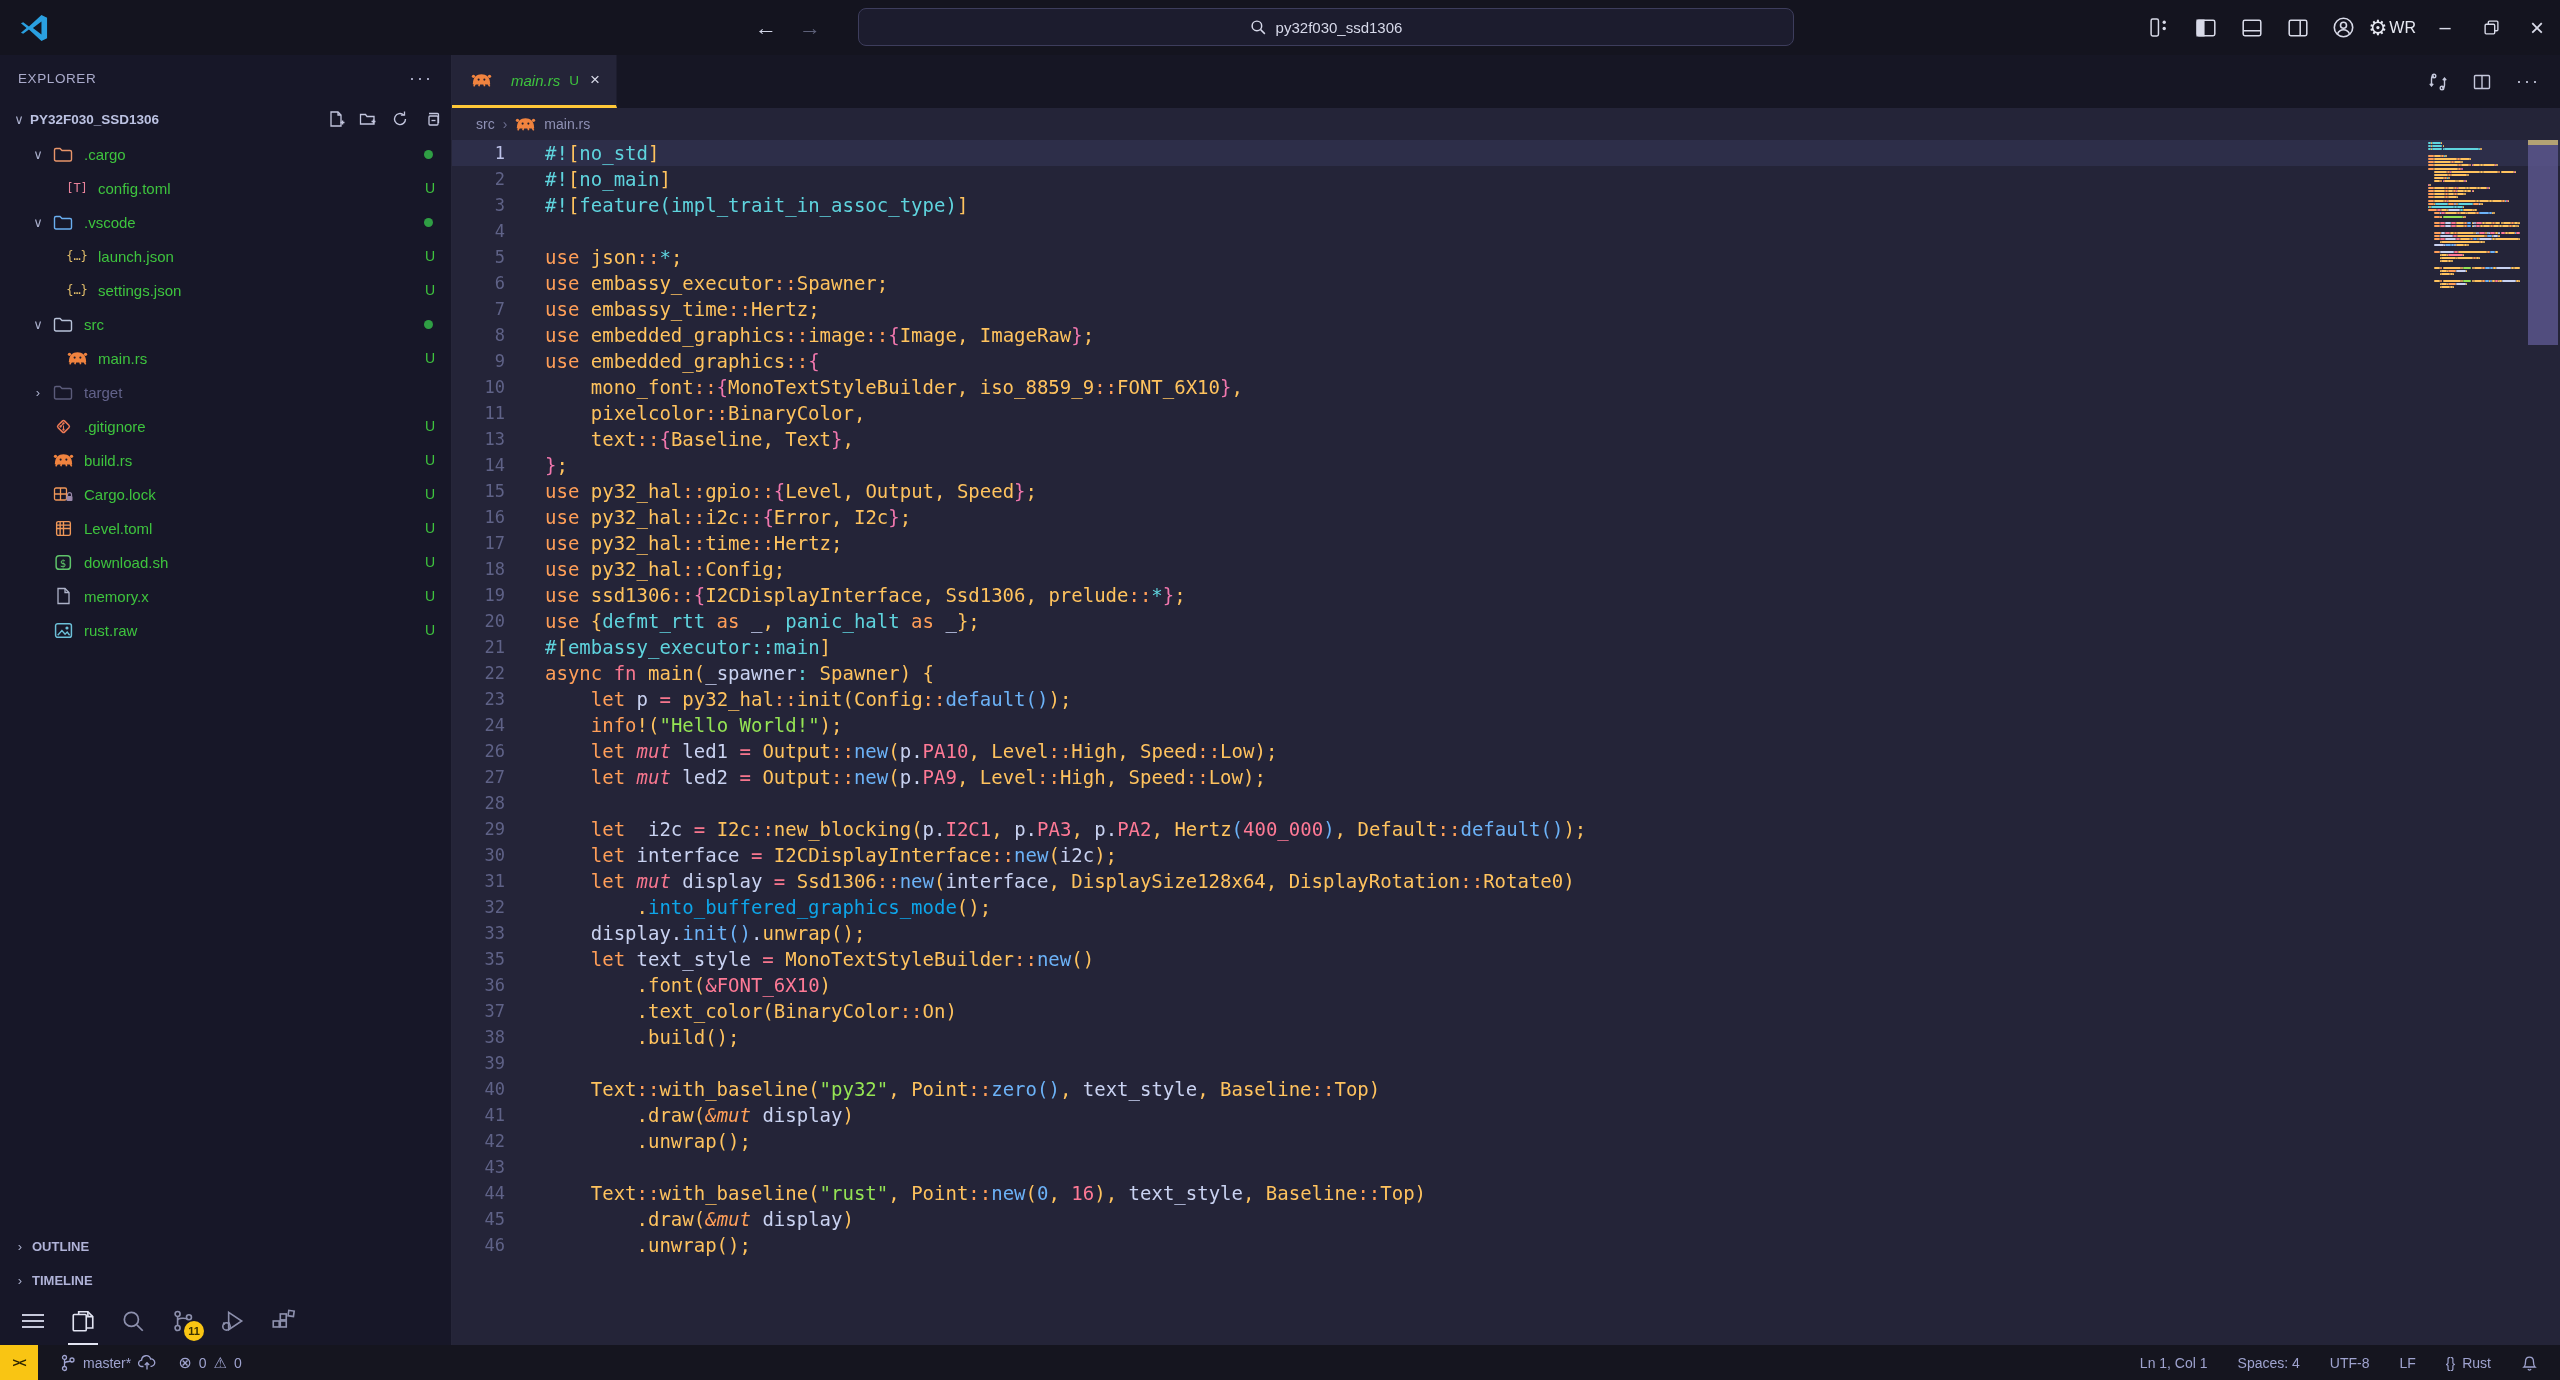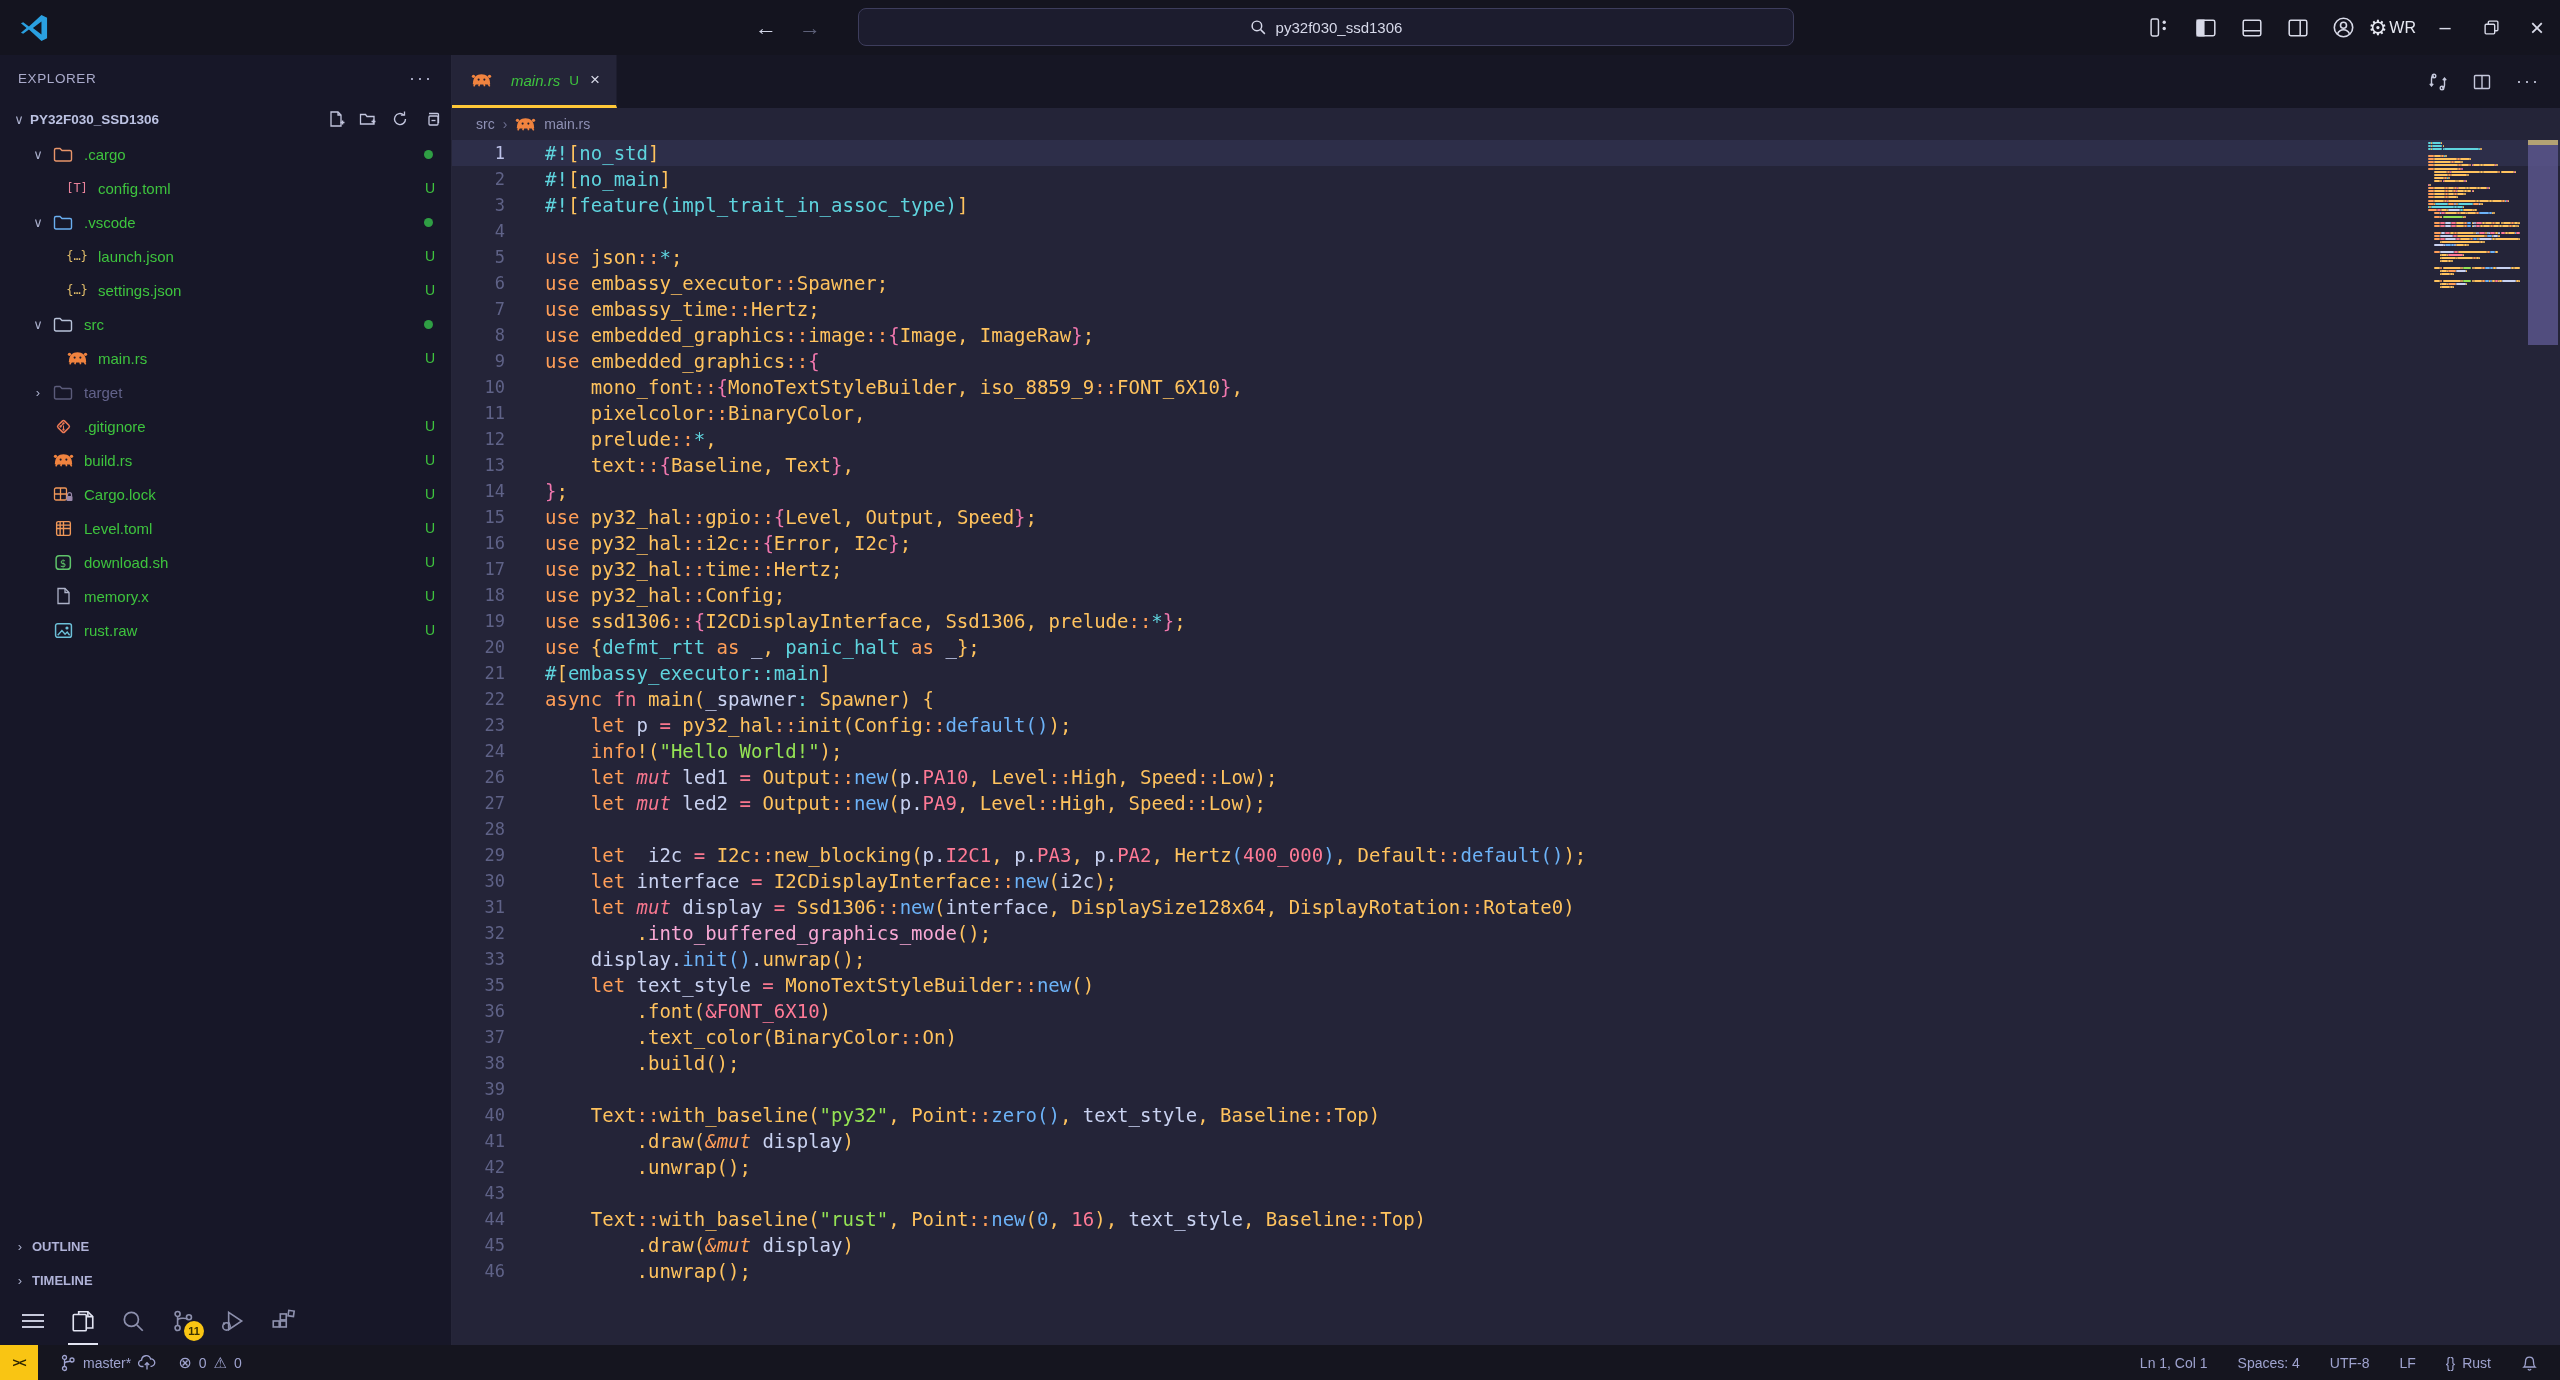--- a/index.html
+++ b/index.html
@@ -478,40 +478,39 @@
             <div class="code-line"><span class="ln">2</span><span class="lc"><span style="color: rgb(95, 212, 222);">#!</span><span style="color: rgb(255, 195, 94);">[</span><span style="color: rgb(95, 212, 222);">no_main</span><span style="color: rgb(255, 195, 94);">]</span></span></div>
             <div class="code-line"><span class="ln">3</span><span class="lc"><span style="color: rgb(95, 212, 222);">#!</span><span style="color: rgb(255, 195, 94);">[</span><span style="color: rgb(95, 212, 222);">feature</span><span style="color: rgb(95, 212, 222);">(</span><span style="color: rgb(95, 212, 222);">impl_trait_in_assoc_type</span><span style="color: rgb(95, 212, 222);">)</span><span style="color: rgb(255, 195, 94);">]</span></span></div>
             <div class="code-line"><span class="ln">4</span><span class="lc"></span></div>
             <div class="code-line"><span class="ln">5</span><span class="lc"><span style="color: rgb(255, 158, 88);">use </span><span style="color: rgb(255, 195, 94);">json</span><span style="color: rgb(255, 158, 88);">::</span><span style="color: rgb(95, 212, 222);">*</span><span style="color: rgb(255, 195, 94);">;</span></span></div>
             <div class="code-line"><span class="ln">6</span><span class="lc"><span style="color: rgb(255, 158, 88);">use </span><span style="color: rgb(255, 195, 94);">embassy_executor</span><span style="color: rgb(255, 158, 88);">::</span><span style="color: rgb(255, 195, 94);">Spawner</span><span style="color: rgb(255, 195, 94);">;</span></span></div>
             <div class="code-line"><span class="ln">7</span><span class="lc"><span style="color: rgb(255, 158, 88);">use </span><span style="color: rgb(255, 195, 94);">embassy_time</span><span style="color: rgb(255, 158, 88);">::</span><span style="color: rgb(255, 195, 94);">Hertz</span><span style="color: rgb(255, 195, 94);">;</span></span></div>
             <div class="code-line"><span class="ln">8</span><span class="lc"><span style="color: rgb(255, 158, 88);">use </span><span style="color: rgb(255, 195, 94);">embedded_graphics</span><span style="color: rgb(255, 158, 88);">::</span><span style="color: rgb(255, 195, 94);">image</span><span style="color: rgb(255, 158, 88);">::</span><span style="color: rgb(241, 119, 174);">{</span><span style="color: rgb(255, 195, 94);">Image</span><span style="color: rgb(255, 195, 94);">, </span><span style="color: rgb(255, 195, 94);">ImageRaw</span><span style="color: rgb(241, 119, 174);">}</span><span style="color: rgb(255, 195, 94);">;</span></span></div>
             <div class="code-line"><span class="ln">9</span><span class="lc"><span style="color: rgb(255, 158, 88);">use </span><span style="color: rgb(255, 195, 94);">embedded_graphics</span><span style="color: rgb(255, 158, 88);">::</span><span style="color: rgb(241, 119, 174);">{</span></span></div>
             <div class="code-line"><span class="ln">10</span><span class="lc"><span style="color: rgb(201, 210, 241);">    </span><span style="color: rgb(255, 195, 94);">mono_font</span><span style="color: rgb(255, 158, 88);">::</span><span style="color: rgb(241, 119, 174);">{</span><span style="color: rgb(255, 195, 94);">MonoTextStyleBuilder</span><span style="color: rgb(255, 195, 94);">, </span><span style="color: rgb(255, 195, 94);">iso_8859_9</span><span style="color: rgb(255, 158, 88);">::</span><span style="color: rgb(255, 195, 94);">FONT_6X10</span><span style="color: rgb(241, 119, 174);">}</span><span style="color: rgb(255, 195, 94);">,</span></span></div>
             <div class="code-line"><span class="ln">11</span><span class="lc"><span style="color: rgb(201, 210, 241);">    </span><span style="color: rgb(255, 195, 94);">pixelcolor</span><span style="color: rgb(255, 158, 88);">::</span><span style="color: rgb(255, 195, 94);">BinaryColor</span><span style="color: rgb(255, 195, 94);">,</span></span></div>
-            <div class="code-line"><span class="ln">12</span><span class="lc"><span style="color: rgb(201, 210, 241);">    </span><span style="color: rgb(255, 195, 94);">prelude</span><span style="color: rgb(255, 158, 88);">::</span><span style="color: rgb(95, 212, 222);">*</span><span style="color: rgb(255, 195, 94);">,</span></span></div>
             <div class="code-line"><span class="ln">13</span><span class="lc"><span style="color: rgb(201, 210, 241);">    </span><span style="color: rgb(255, 195, 94);">text</span><span style="color: rgb(255, 158, 88);">::</span><span style="color: rgb(241, 119, 174);">{</span><span style="color: rgb(255, 195, 94);">Baseline</span><span style="color: rgb(255, 195, 94);">, </span><span style="color: rgb(255, 195, 94);">Text</span><span style="color: rgb(241, 119, 174);">}</span><span style="color: rgb(255, 195, 94);">,</span></span></div>
             <div class="code-line"><span class="ln">14</span><span class="lc"><span style="color: rgb(241, 119, 174);">}</span><span style="color: rgb(255, 195, 94);">;</span></span></div>
             <div class="code-line"><span class="ln">15</span><span class="lc"><span style="color: rgb(255, 158, 88);">use </span><span style="color: rgb(255, 195, 94);">py32_hal</span><span style="color: rgb(255, 158, 88);">::</span><span style="color: rgb(255, 195, 94);">gpio</span><span style="color: rgb(255, 158, 88);">::</span><span style="color: rgb(241, 119, 174);">{</span><span style="color: rgb(255, 195, 94);">Level</span><span style="color: rgb(255, 195, 94);">, </span><span style="color: rgb(255, 195, 94);">Output</span><span style="color: rgb(255, 195, 94);">, </span><span style="color: rgb(255, 195, 94);">Speed</span><span style="color: rgb(241, 119, 174);">}</span><span style="color: rgb(255, 195, 94);">;</span></span></div>
             <div class="code-line"><span class="ln">16</span><span class="lc"><span style="color: rgb(255, 158, 88);">use </span><span style="color: rgb(255, 195, 94);">py32_hal</span><span style="color: rgb(255, 158, 88);">::</span><span style="color: rgb(255, 195, 94);">i2c</span><span style="color: rgb(255, 158, 88);">::</span><span style="color: rgb(241, 119, 174);">{</span><span style="color: rgb(255, 195, 94);">Error</span><span style="color: rgb(255, 195, 94);">, </span><span style="color: rgb(255, 195, 94);">I2c</span><span style="color: rgb(241, 119, 174);">}</span><span style="color: rgb(255, 195, 94);">;</span></span></div>
             <div class="code-line"><span class="ln">17</span><span class="lc"><span style="color: rgb(255, 158, 88);">use </span><span style="color: rgb(255, 195, 94);">py32_hal</span><span style="color: rgb(255, 158, 88);">::</span><span style="color: rgb(255, 195, 94);">time</span><span style="color: rgb(255, 158, 88);">::</span><span style="color: rgb(255, 195, 94);">Hertz</span><span style="color: rgb(255, 195, 94);">;</span></span></div>
             <div class="code-line"><span class="ln">18</span><span class="lc"><span style="color: rgb(255, 158, 88);">use </span><span style="color: rgb(255, 195, 94);">py32_hal</span><span style="color: rgb(255, 158, 88);">::</span><span style="color: rgb(255, 195, 94);">Config</span><span style="color: rgb(255, 195, 94);">;</span></span></div>
             <div class="code-line"><span class="ln">19</span><span class="lc"><span style="color: rgb(255, 158, 88);">use </span><span style="color: rgb(255, 195, 94);">ssd1306</span><span style="color: rgb(255, 158, 88);">::</span><span style="color: rgb(241, 119, 174);">{</span><span style="color: rgb(255, 195, 94);">I2CDisplayInterface</span><span style="color: rgb(255, 195, 94);">, </span><span style="color: rgb(255, 195, 94);">Ssd1306</span><span style="color: rgb(255, 195, 94);">, </span><span style="color: rgb(255, 195, 94);">prelude</span><span style="color: rgb(255, 158, 88);">::</span><span style="color: rgb(95, 212, 222);">*</span><span style="color: rgb(241, 119, 174);">}</span><span style="color: rgb(255, 195, 94);">;</span></span></div>
             <div class="code-line"><span class="ln">20</span><span class="lc"><span style="color: rgb(255, 158, 88);">use </span><span style="color: rgb(255, 195, 94);">{</span><span style="color: rgb(95, 212, 222);">defmt_rtt</span><span style="color: rgb(255, 158, 88);"> as </span><span style="color: rgb(201, 210, 241);">_</span><span style="color: rgb(255, 195, 94);">, </span><span style="color: rgb(95, 212, 222);">panic_halt</span><span style="color: rgb(255, 158, 88);"> as </span><span style="color: rgb(201, 210, 241);">_</span><span style="color: rgb(255, 195, 94);">}</span><span style="color: rgb(255, 195, 94);">;</span></span></div>
             <div class="code-line"><span class="ln">21</span><span class="lc"><span style="color: rgb(95, 212, 222);">#</span><span style="color: rgb(255, 195, 94);">[</span><span style="color: rgb(95, 212, 222);">embassy_executor</span><span style="color: rgb(95, 212, 222);">::</span><span style="color: rgb(95, 212, 222);">main</span><span style="color: rgb(255, 195, 94);">]</span></span></div>
             <div class="code-line"><span class="ln">22</span><span class="lc"><span style="color: rgb(255, 158, 88);">async </span><span style="color: rgb(247, 118, 142);">fn </span><span style="color: rgb(255, 195, 94);">main</span><span style="color: rgb(255, 195, 94);">(</span><span style="color: rgb(201, 210, 241);">_spawner</span><span style="color: rgb(95, 212, 222);">: </span><span style="color: rgb(255, 195, 94);">Spawner</span><span style="color: rgb(255, 195, 94);">)</span><span style="color: rgb(255, 195, 94);"> {</span></span></div>
             <div class="code-line"><span class="ln">23</span><span class="lc"><span style="color: rgb(201, 210, 241);">    </span><span style="color: rgb(255, 158, 88);">let </span><span style="color: rgb(201, 210, 241);">p</span><span style="color: rgb(247, 118, 142);"> = </span><span style="color: rgb(255, 195, 94);">py32_hal</span><span style="color: rgb(255, 158, 88);">::</span><span style="color: rgb(255, 195, 94);">init</span><span style="color: rgb(255, 195, 94);">(</span><span style="color: rgb(255, 195, 94);">Config</span><span style="color: rgb(255, 158, 88);">::</span><span style="color: rgb(108, 178, 247);">default</span><span style="color: rgb(108, 178, 247);">()</span><span style="color: rgb(255, 195, 94);">)</span><span style="color: rgb(255, 195, 94);">;</span></span></div>
             <div class="code-line"><span class="ln">24</span><span class="lc"><span style="color: rgb(201, 210, 241);">    </span><span style="color: rgb(255, 158, 88);">info</span><span style="color: rgb(255, 195, 94);">!</span><span style="color: rgb(255, 195, 94);">(</span><span style="color: rgb(149, 228, 84);">"Hello World!"</span><span style="color: rgb(255, 195, 94);">)</span><span style="color: rgb(255, 195, 94);">;</span></span></div>
             <div class="code-line"><span class="ln">26</span><span class="lc"><span style="color: rgb(201, 210, 241);">    </span><span style="color: rgb(255, 158, 88);">let </span><span class="it" style="color: rgb(247, 118, 142);">mut </span><span style="color: rgb(201, 210, 241);">led1</span><span style="color: rgb(247, 118, 142);"> = </span><span style="color: rgb(255, 195, 94);">Output</span><span style="color: rgb(255, 158, 88);">::</span><span style="color: rgb(108, 178, 247);">new</span><span style="color: rgb(255, 195, 94);">(</span><span style="color: rgb(201, 210, 241);">p</span><span style="color: rgb(201, 210, 241);">.</span><span style="color: rgb(255, 122, 150);">PA10</span><span style="color: rgb(255, 195, 94);">, </span><span style="color: rgb(255, 195, 94);">Level</span><span style="color: rgb(255, 158, 88);">::</span><span style="color: rgb(255, 195, 94);">High</span><span style="color: rgb(255, 195, 94);">, </span><span style="color: rgb(255, 195, 94);">Speed</span><span style="color: rgb(255, 158, 88);">::</span><span style="color: rgb(255, 195, 94);">Low</span><span style="color: rgb(255, 195, 94);">)</span><span style="color: rgb(255, 195, 94);">;</span></span></div>
             <div class="code-line"><span class="ln">27</span><span class="lc"><span style="color: rgb(201, 210, 241);">    </span><span style="color: rgb(255, 158, 88);">let </span><span class="it" style="color: rgb(247, 118, 142);">mut </span><span style="color: rgb(201, 210, 241);">led2</span><span style="color: rgb(247, 118, 142);"> = </span><span style="color: rgb(255, 195, 94);">Output</span><span style="color: rgb(255, 158, 88);">::</span><span style="color: rgb(108, 178, 247);">new</span><span style="color: rgb(255, 195, 94);">(</span><span style="color: rgb(201, 210, 241);">p</span><span style="color: rgb(201, 210, 241);">.</span><span style="color: rgb(255, 122, 150);">PA9</span><span style="color: rgb(255, 195, 94);">, </span><span style="color: rgb(255, 195, 94);">Level</span><span style="color: rgb(255, 158, 88);">::</span><span style="color: rgb(255, 195, 94);">High</span><span style="color: rgb(255, 195, 94);">, </span><span style="color: rgb(255, 195, 94);">Speed</span><span style="color: rgb(255, 158, 88);">::</span><span style="color: rgb(255, 195, 94);">Low</span><span style="color: rgb(255, 195, 94);">)</span><span style="color: rgb(255, 195, 94);">;</span></span></div>
             <div class="code-line"><span class="ln">28</span><span class="lc"></span></div>
             <div class="code-line"><span class="ln">29</span><span class="lc"><span style="color: rgb(201, 210, 241);">    </span><span style="color: rgb(255, 158, 88);">let  </span><span style="color: rgb(201, 210, 241);">i2c</span><span style="color: rgb(247, 118, 142);"> = </span><span style="color: rgb(255, 195, 94);">I2c</span><span style="color: rgb(255, 158, 88);">::</span><span style="color: rgb(255, 195, 94);">new_blocking</span><span style="color: rgb(255, 195, 94);">(</span><span style="color: rgb(201, 210, 241);">p</span><span style="color: rgb(201, 210, 241);">.</span><span style="color: rgb(255, 122, 150);">I2C1</span><span style="color: rgb(255, 195, 94);">, </span><span style="color: rgb(201, 210, 241);">p</span><span style="color: rgb(201, 210, 241);">.</span><span style="color: rgb(255, 122, 150);">PA3</span><span style="color: rgb(255, 195, 94);">, </span><span style="color: rgb(201, 210, 241);">p</span><span style="color: rgb(201, 210, 241);">.</span><span style="color: rgb(255, 122, 150);">PA2</span><span style="color: rgb(255, 195, 94);">, </span><span style="color: rgb(255, 195, 94);">Hertz</span><span style="color: rgb(108, 178, 247);">(</span><span style="color: rgb(255, 122, 150);">400_000</span><span style="color: rgb(108, 178, 247);">)</span><span style="color: rgb(255, 195, 94);">, </span><span style="color: rgb(255, 195, 94);">Default</span><span style="color: rgb(255, 158, 88);">::</span><span style="color: rgb(108, 178, 247);">default</span><span style="color: rgb(108, 178, 247);">()</span><span style="color: rgb(255, 195, 94);">)</span><span style="color: rgb(255, 195, 94);">;</span></span></div>
             <div class="code-line"><span class="ln">30</span><span class="lc"><span style="color: rgb(201, 210, 241);">    </span><span style="color: rgb(255, 158, 88);">let </span><span style="color: rgb(201, 210, 241);">interface</span><span style="color: rgb(247, 118, 142);"> = </span><span style="color: rgb(255, 195, 94);">I2CDisplayInterface</span><span style="color: rgb(255, 158, 88);">::</span><span style="color: rgb(108, 178, 247);">new</span><span style="color: rgb(255, 195, 94);">(</span><span style="color: rgb(201, 210, 241);">i2c</span><span style="color: rgb(255, 195, 94);">)</span><span style="color: rgb(255, 195, 94);">;</span></span></div>
             <div class="code-line"><span class="ln">31</span><span class="lc"><span style="color: rgb(201, 210, 241);">    </span><span style="color: rgb(255, 158, 88);">let </span><span class="it" style="color: rgb(247, 118, 142);">mut </span><span style="color: rgb(201, 210, 241);">display</span><span style="color: rgb(247, 118, 142);"> = </span><span style="color: rgb(255, 195, 94);">Ssd1306</span><span style="color: rgb(255, 158, 88);">::</span><span style="color: rgb(108, 178, 247);">new</span><span style="color: rgb(255, 195, 94);">(</span><span style="color: rgb(201, 210, 241);">interface</span><span style="color: rgb(255, 195, 94);">, </span><span style="color: rgb(255, 195, 94);">DisplaySize128x64</span><span style="color: rgb(255, 195, 94);">, </span><span style="color: rgb(255, 195, 94);">DisplayRotation</span><span style="color: rgb(255, 158, 88);">::</span><span style="color: rgb(255, 195, 94);">Rotate0</span><span style="color: rgb(255, 195, 94);">)</span></span></div>
-            <div class="code-line"><span class="ln">32</span><span class="lc"><span style="color: rgb(201, 210, 241);">        </span><span style="color: rgb(255, 195, 94);">.</span><span style="color: #f9a8d4;">into_buffered_graphics_mode</span><span style="color: rgb(255, 195, 94);">()</span><span style="color: rgb(255, 195, 94);">;</span></span></div>
+            <div class="code-line"><span class="ln">32</span><span class="lc"><span style="color: rgb(201, 210, 241);">        </span><span style="color: rgb(255, 195, 94);">.</span><span style="color: #0ea5e9;">into_buffered_graphics_mode</span><span style="color: rgb(255, 195, 94);">()</span><span style="color: rgb(255, 195, 94);">;</span></span></div>
             <div class="code-line"><span class="ln">33</span><span class="lc"><span style="color: rgb(201, 210, 241);">    </span><span style="color: rgb(201, 210, 241);">display</span><span style="color: rgb(201, 210, 241);">.</span><span style="color: rgb(108, 178, 247);">init</span><span style="color: rgb(108, 178, 247);">()</span><span style="color: rgb(201, 210, 241);">.</span><span style="color: rgb(255, 195, 94);">unwrap</span><span style="color: rgb(255, 195, 94);">()</span><span style="color: rgb(255, 195, 94);">;</span></span></div>
             <div class="code-line"><span class="ln">35</span><span class="lc"><span style="color: rgb(201, 210, 241);">    </span><span style="color: rgb(255, 158, 88);">let </span><span style="color: rgb(201, 210, 241);">text_style</span><span style="color: rgb(247, 118, 142);"> = </span><span style="color: rgb(255, 195, 94);">MonoTextStyleBuilder</span><span style="color: rgb(255, 158, 88);">::</span><span style="color: rgb(108, 178, 247);">new</span><span style="color: rgb(255, 195, 94);">()</span></span></div>
             <div class="code-line"><span class="ln">36</span><span class="lc"><span style="color: rgb(201, 210, 241);">        </span><span style="color: rgb(255, 195, 94);">.</span><span style="color: rgb(255, 195, 94);">font</span><span style="color: rgb(255, 195, 94);">(</span><span style="color: rgb(255, 122, 150);">&amp;FONT_6X10</span><span style="color: rgb(255, 195, 94);">)</span></span></div>
             <div class="code-line"><span class="ln">37</span><span class="lc"><span style="color: rgb(201, 210, 241);">        </span><span style="color: rgb(255, 195, 94);">.</span><span style="color: rgb(255, 195, 94);">text_color</span><span style="color: rgb(255, 195, 94);">(</span><span style="color: rgb(255, 195, 94);">BinaryColor</span><span style="color: rgb(255, 158, 88);">::</span><span style="color: rgb(255, 195, 94);">On</span><span style="color: rgb(255, 195, 94);">)</span></span></div>
             <div class="code-line"><span class="ln">38</span><span class="lc"><span style="color: rgb(201, 210, 241);">        </span><span style="color: rgb(255, 195, 94);">.</span><span style="color: rgb(255, 195, 94);">build</span><span style="color: rgb(255, 195, 94);">()</span><span style="color: rgb(255, 195, 94);">;</span></span></div>
             <div class="code-line"><span class="ln">39</span><span class="lc"></span></div>
             <div class="code-line"><span class="ln">40</span><span class="lc"><span style="color: rgb(201, 210, 241);">    </span><span style="color: rgb(255, 195, 94);">Text</span><span style="color: rgb(255, 158, 88);">::</span><span style="color: rgb(255, 195, 94);">with_baseline</span><span style="color: rgb(255, 195, 94);">(</span><span style="color: rgb(149, 228, 84);">"py32"</span><span style="color: rgb(255, 195, 94);">, </span><span style="color: rgb(255, 195, 94);">Point</span><span style="color: rgb(255, 158, 88);">::</span><span style="color: rgb(108, 178, 247);">zero</span><span style="color: rgb(108, 178, 247);">()</span><span style="color: rgb(255, 195, 94);">, </span><span style="color: rgb(201, 210, 241);">text_style</span><span style="color: rgb(255, 195, 94);">, </span><span style="color: rgb(255, 195, 94);">Baseline</span><span style="color: rgb(255, 158, 88);">::</span><span style="color: rgb(255, 195, 94);">Top</span><span style="color: rgb(255, 195, 94);">)</span></span></div>
             <div class="code-line"><span class="ln">41</span><span class="lc"><span style="color: rgb(201, 210, 241);">        </span><span style="color: rgb(255, 195, 94);">.</span><span style="color: rgb(255, 195, 94);">draw</span><span style="color: rgb(255, 195, 94);">(</span><span class="it" style="color: rgb(255, 158, 88);">&amp;mut </span><span style="color: rgb(201, 210, 241);">display</span><span style="color: rgb(255, 195, 94);">)</span></span></div>
             <div class="code-line"><span class="ln">42</span><span class="lc"><span style="color: rgb(201, 210, 241);">        </span><span style="color: rgb(255, 195, 94);">.</span><span style="color: rgb(255, 195, 94);">unwrap</span><span style="color: rgb(255, 195, 94);">()</span><span style="color: rgb(255, 195, 94);">;</span></span></div>
             <div class="code-line"><span class="ln">43</span><span class="lc"></span></div>

